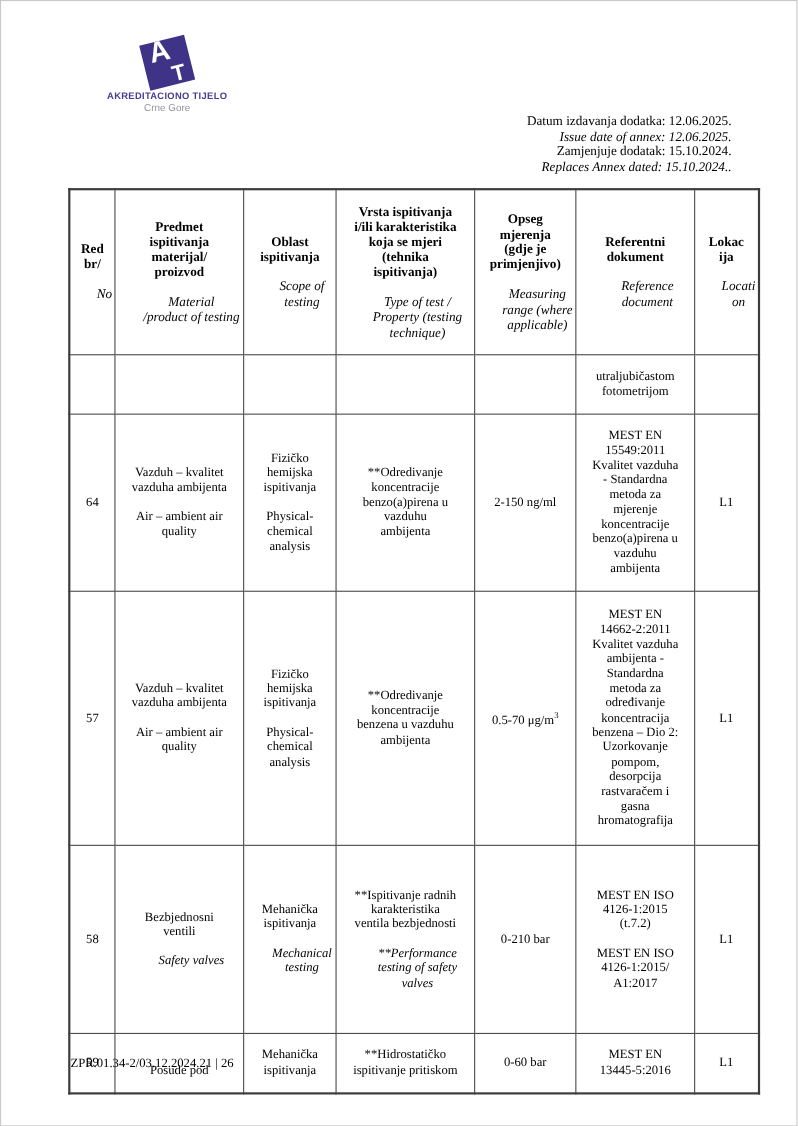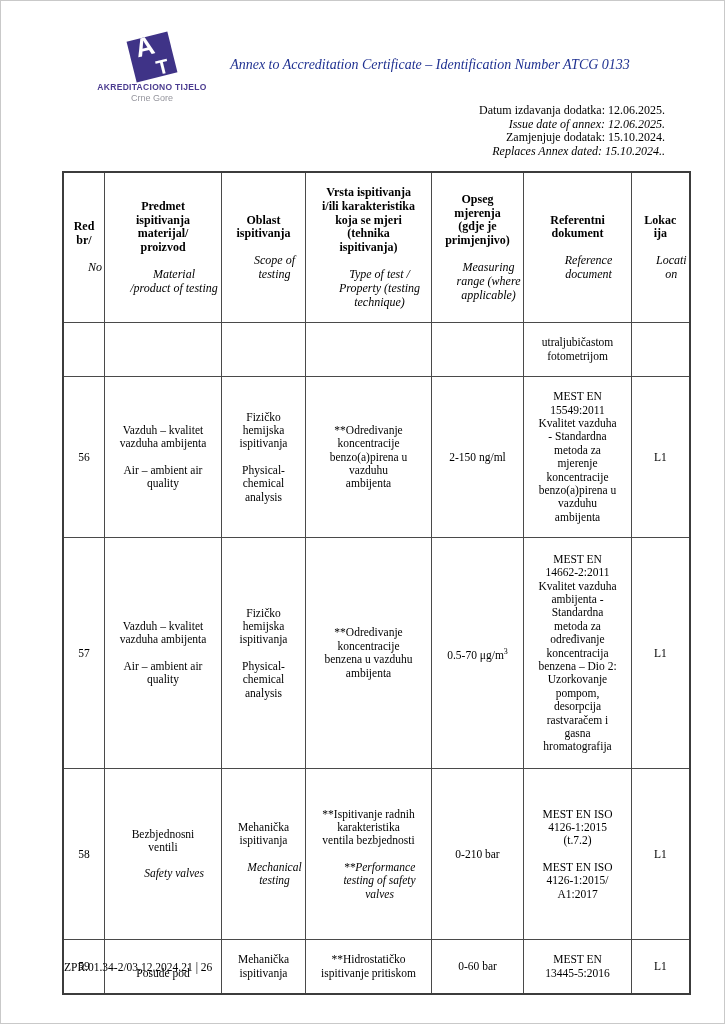--- a/index.html
+++ b/index.html
@@ -50,21 +50,20 @@
 <div class="logo">
   <div class="logo-mark">
     <span class="logo-a">A</span>
     <span class="logo-t">T</span>
   </div>
   <div class="org-name">AKREDITACIONO TIJELO</div>
   <div class="org-sub">Crne Gore</div>
 </div>
 
 <div class="title-block">
-  <div class="doc-subtitle">Annex to Accreditation Certificate – Identification Number ATCG 0133</div>
 </div>
 
 <div class="dates">
   <div class="date-line">Datum izdavanja dodatka: 12.06.2025.</div>
   <div class="date-line it">Issue date of annex: 12.06.2025.</div>
   <div class="date-line">Zamjenjuje dodatak: 15.10.2024.</div>
   <div class="date-line it">Replaces Annex dated: 15.10.2024..</div>
 </div>
 
 <table class="acc">
@@ -137,21 +136,21 @@
         <td></td>
         <td></td>
         <td>
           <div class="para"><span>utraljubičastom
 fotometrijom</span></div>
         </td>
         <td></td>
       </tr>
       <tr style="height: 156px;">
         <td>
-          <div class="para"><span>56</span></div>
+          <div class="para"><span>64</span></div>
         </td>
         <td>
           <div class="para"><span>Vazduh – kvalitet
 vazduha ambijenta</span></div>
           <div class="para gap"><span>Air – ambient air
 quality</span></div>
         </td>
         <td>
           <div class="para"><span>Fizičko
 hemijska

